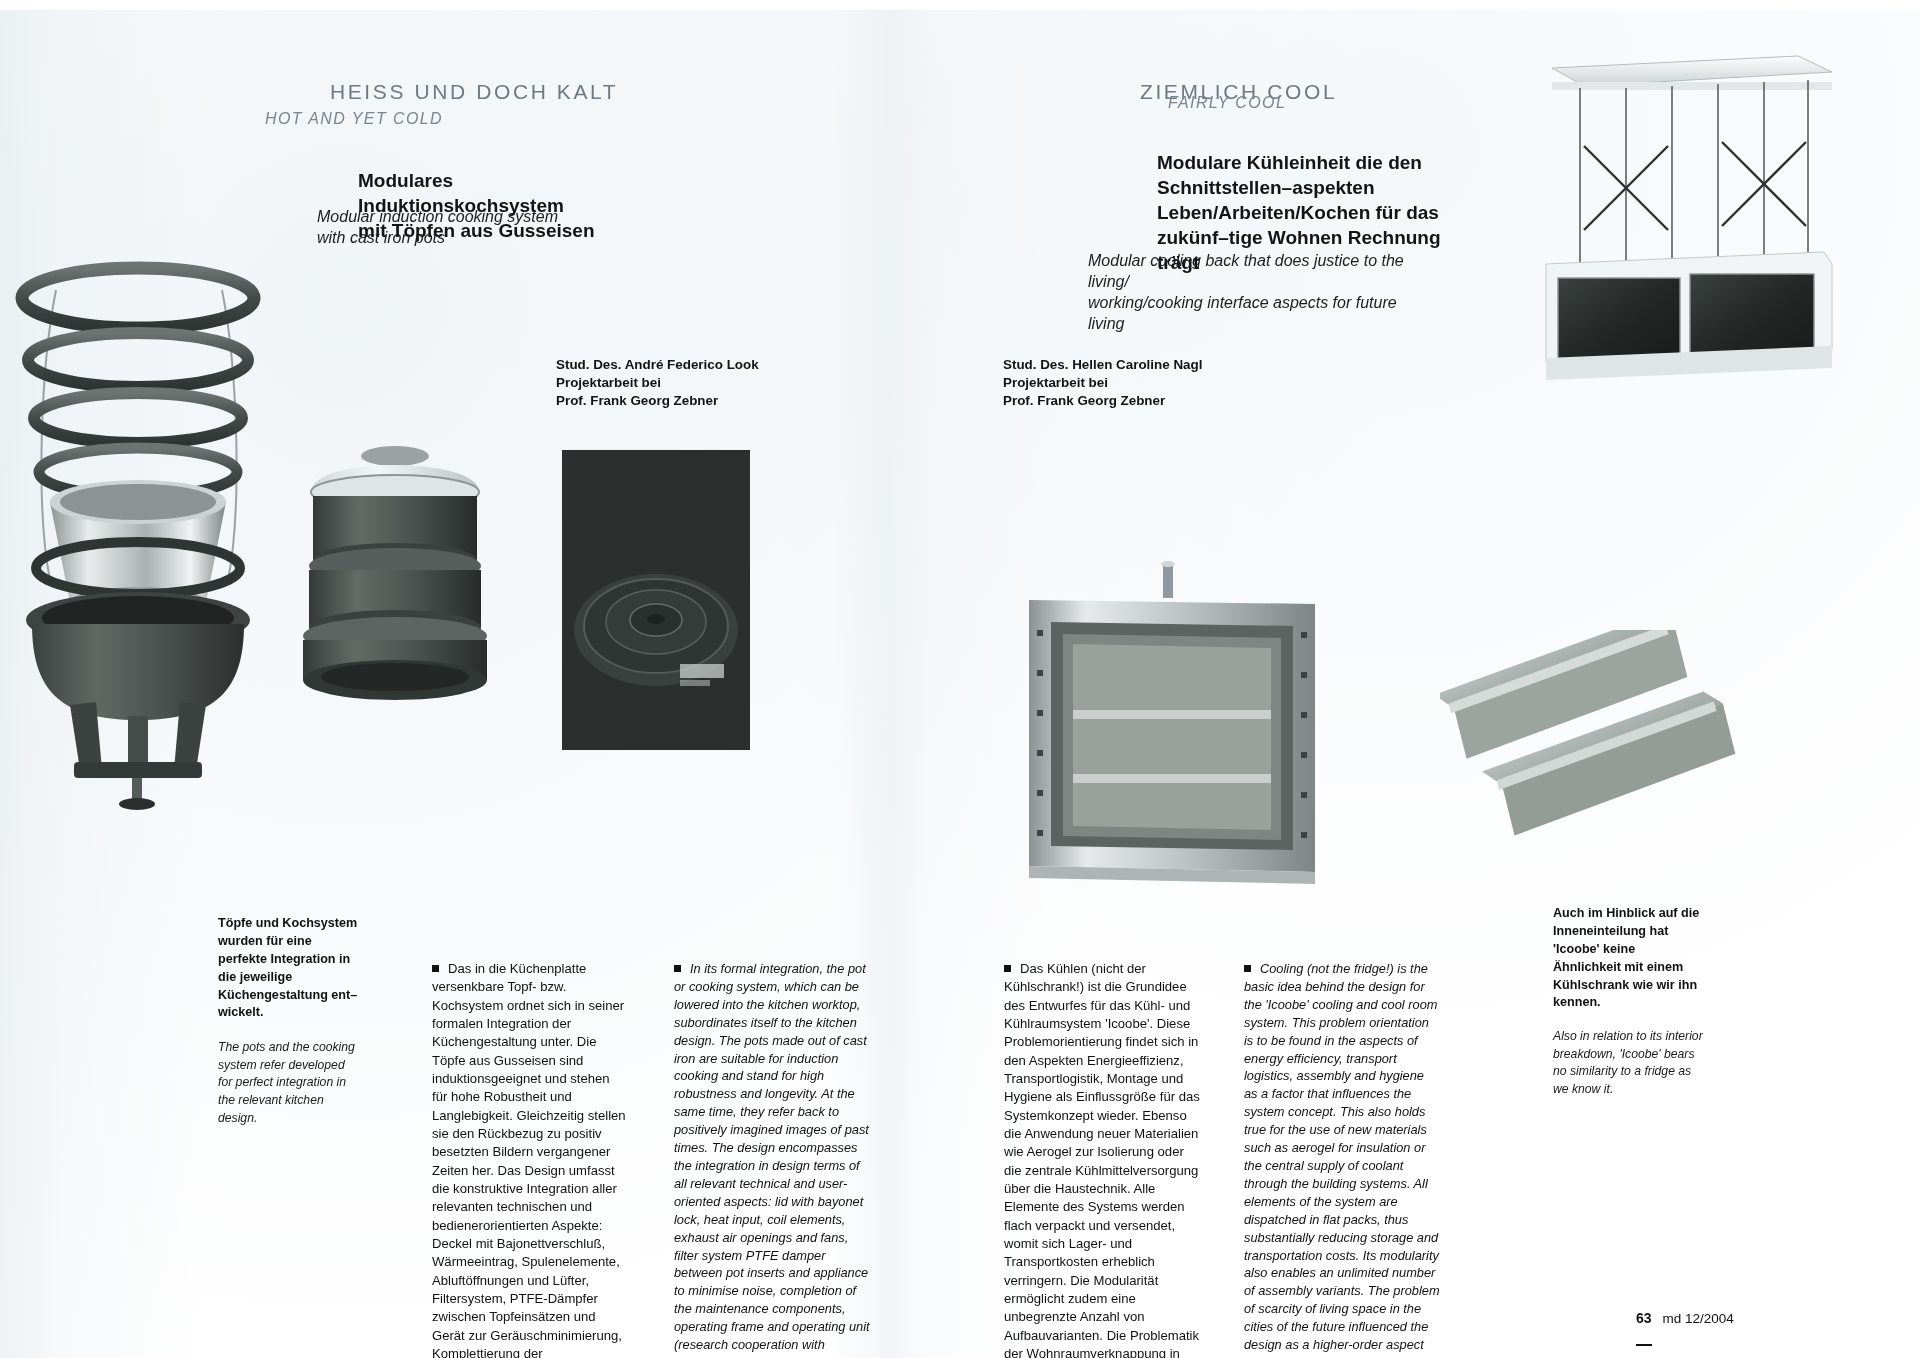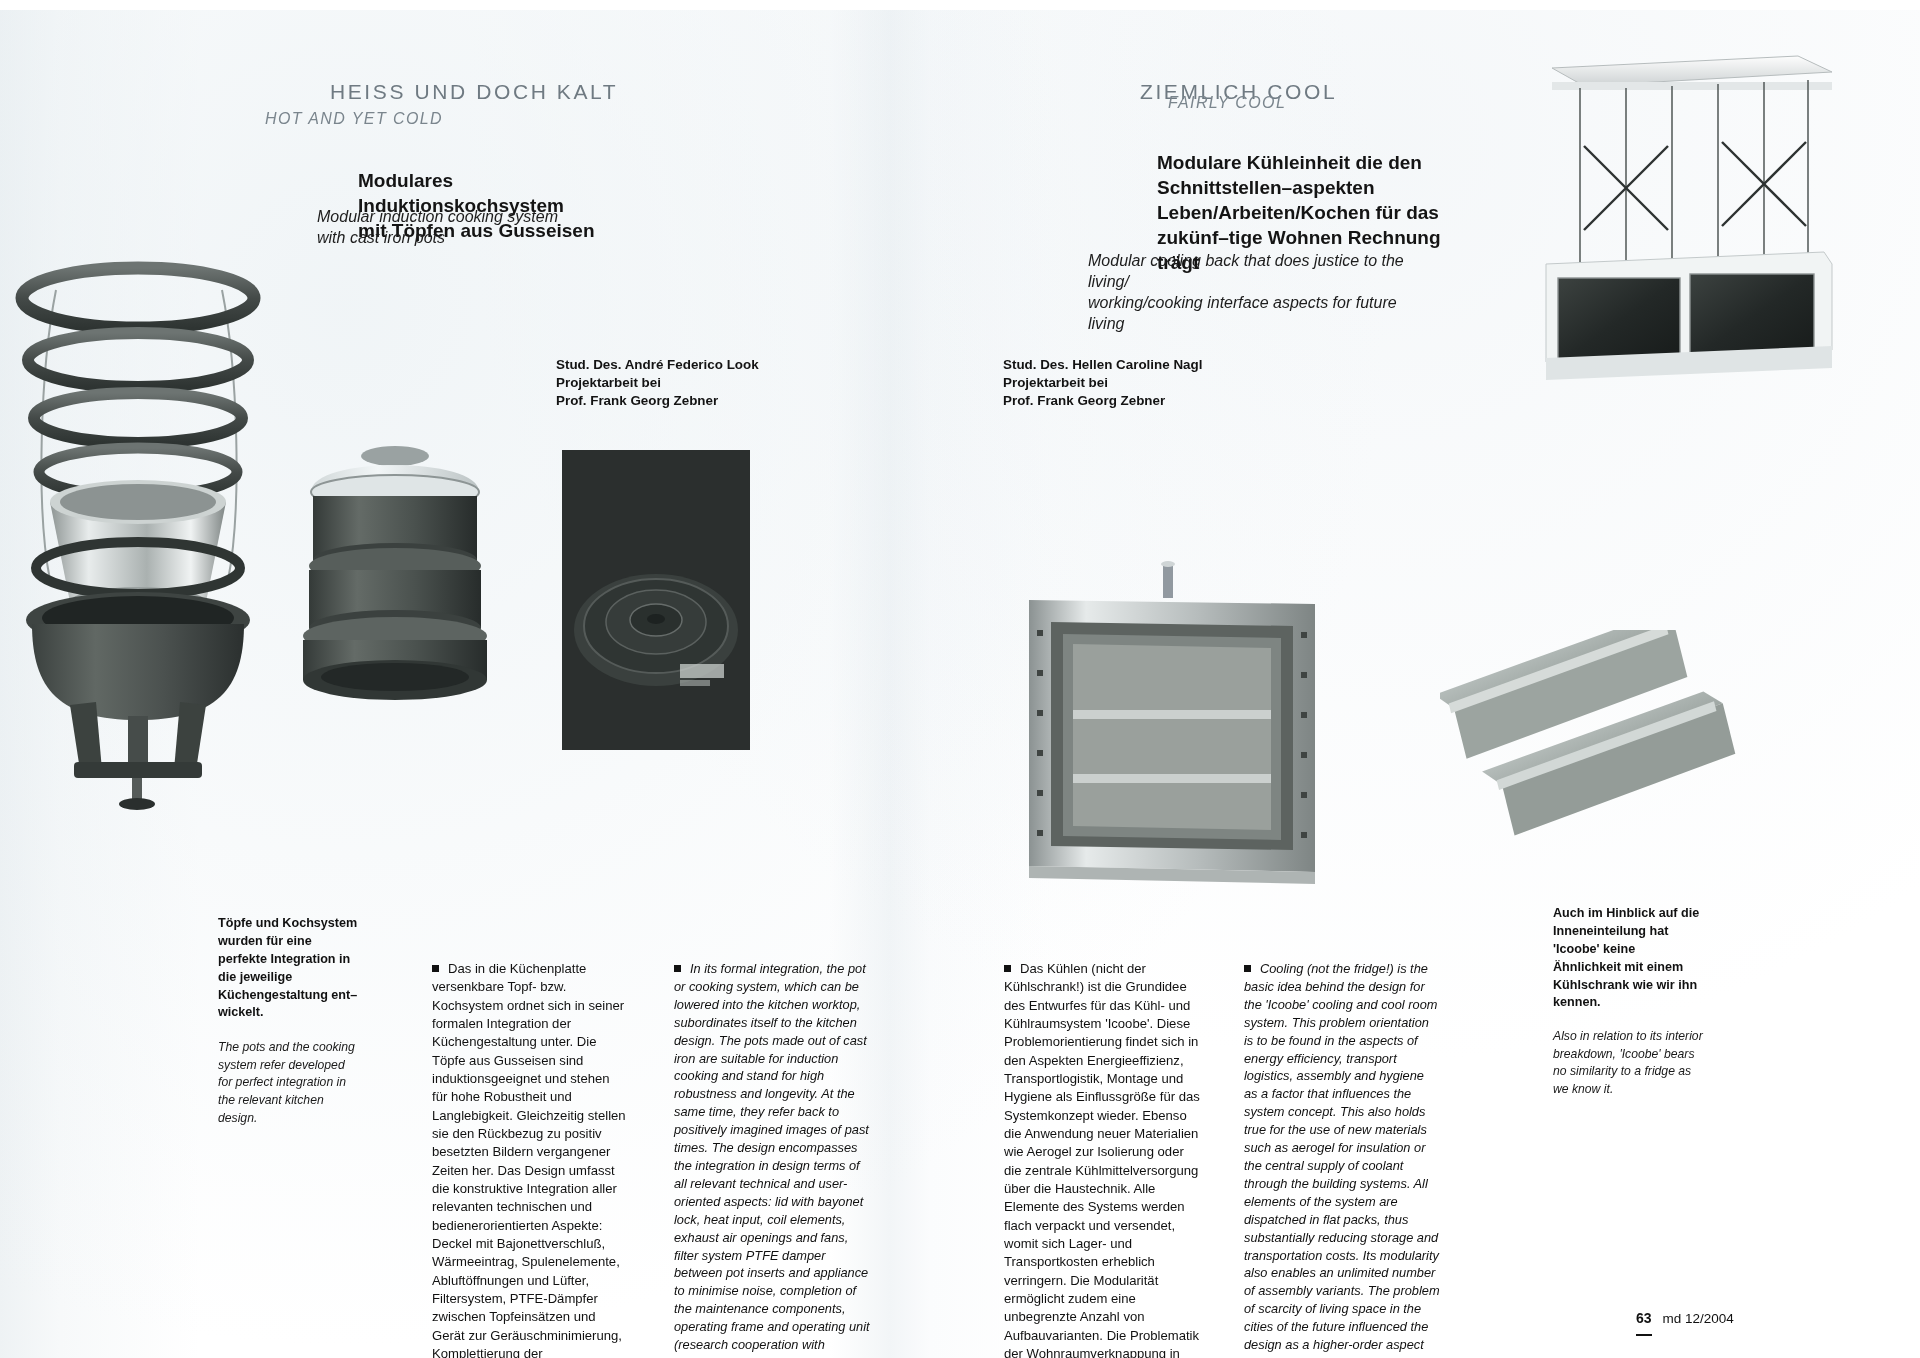--- a/index.html
+++ b/index.html
@@ -40,21 +40,21 @@
   .cap-de{font-size:12.6px;line-height:1.42;font-weight:700;color:#111;}
   .cap-en{font-size:12.2px;line-height:1.44;font-style:italic;color:#1a1a1a;}
   .body-de{font-size:13.1px;line-height:1.40;color:#111;text-align:left;}
   .body-en{font-size:12.8px;line-height:1.40;color:#111;font-style:italic;text-align:left;}
   .sq{display:inline-block;width:7px;height:7px;background:#111;margin-right:9px;vertical-align:1px;}
 
   .abs{position:absolute;}
 
   
   .folio{position:absolute;left:1636px;top:1300px;font-size:14px;font-weight:700;color:#111;}
-  .folio .num{border-bottom:2px solid #111;padding-bottom:8px;}
+  .folio .num{border-bottom:2px solid #111;padding-bottom:18px;}
   .folio .mag{font-weight:400;margin-left:11px;font-size:13.5px;}
 
   svg{display:block;}
 </style>
 </head>
 <body>
 
 <div class="spread">
   <div class="paper-grain"></div>
 

